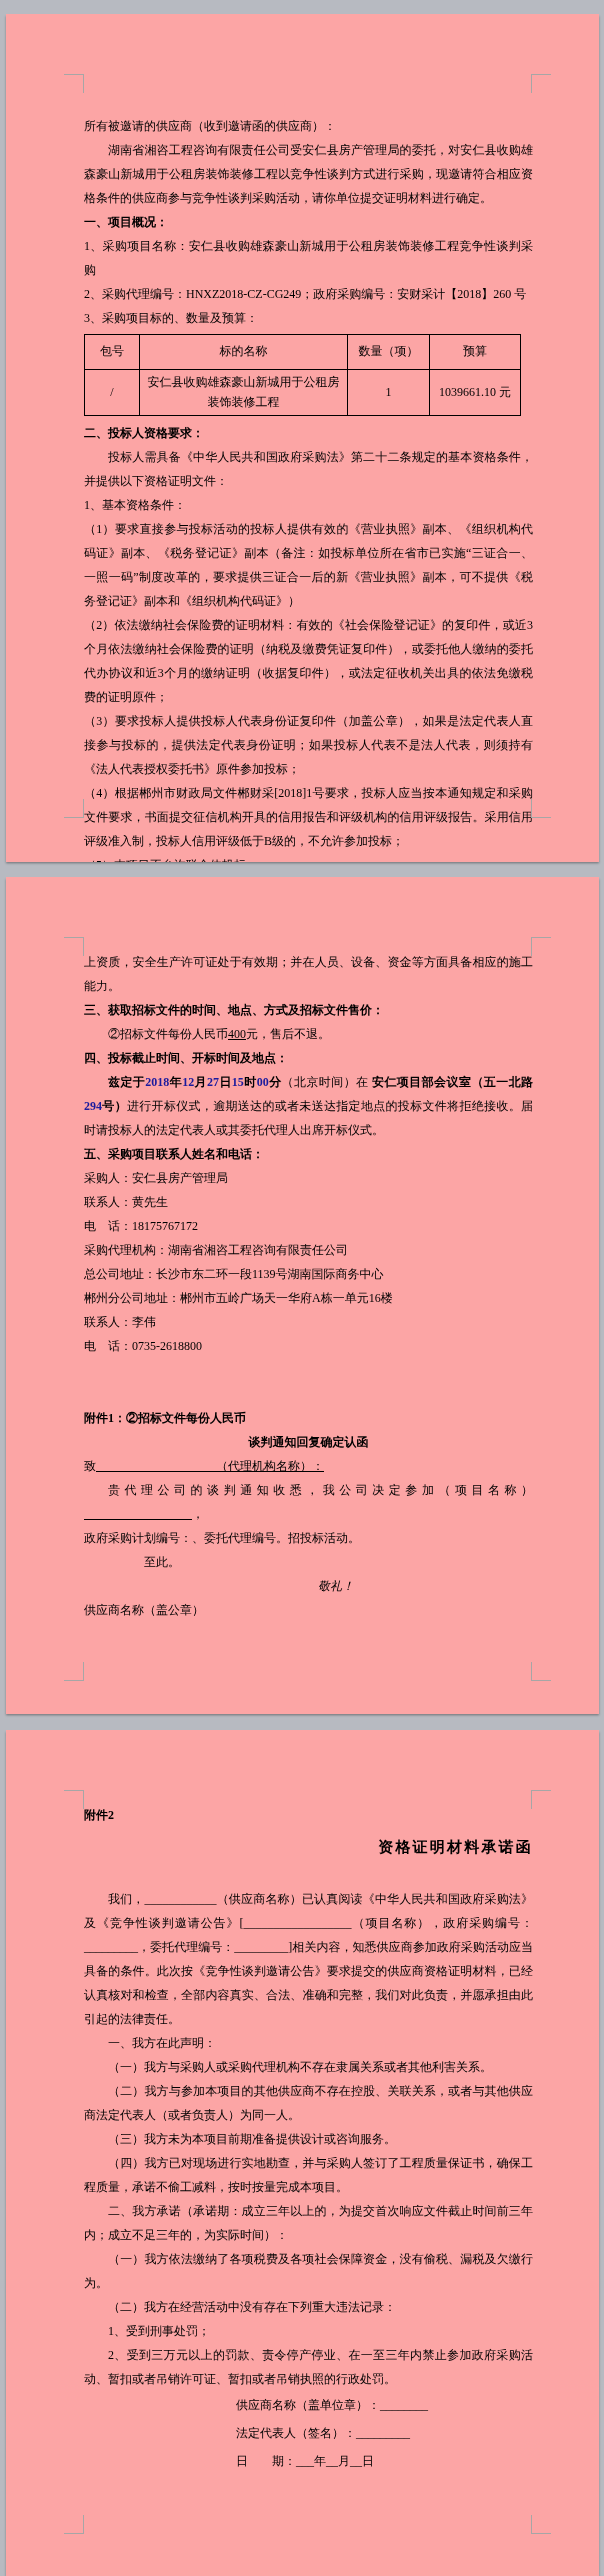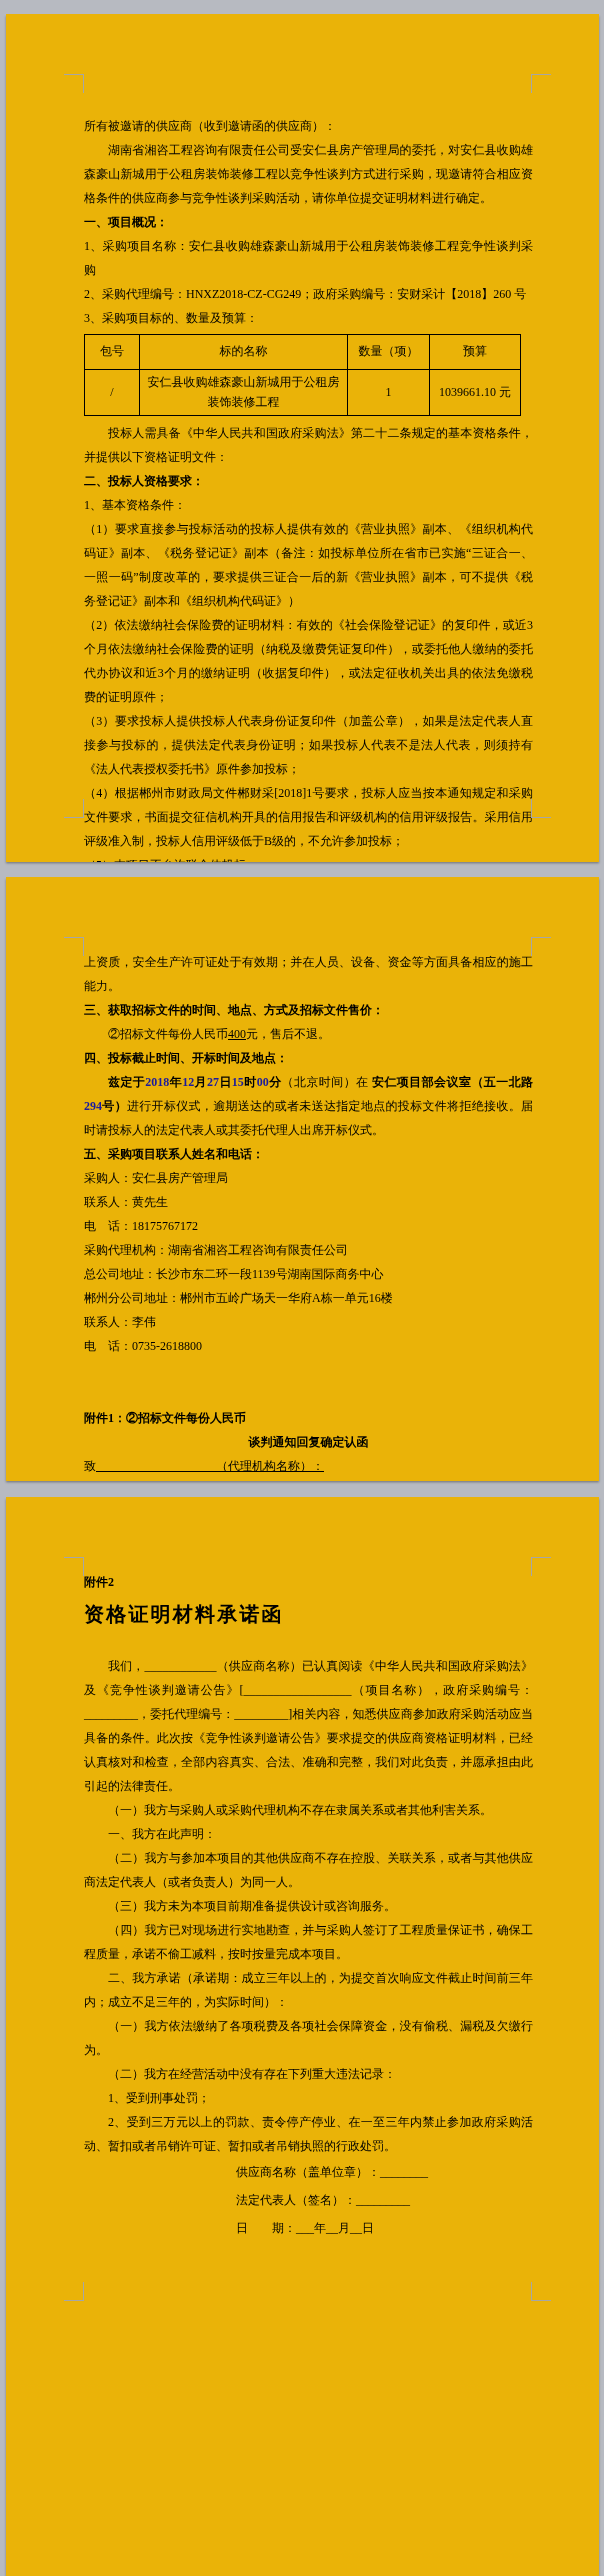--- a/index.html
+++ b/index.html
@@ -6,26 +6,26 @@
   body{
     width:605px;
     background:#b7bac1;
     font-family:"Liberation Serif","DejaVu Serif",serif;
   }
   .canvas{width:605px;padding-top:13.5px;padding-bottom:9px;}
   .page{
     position:relative;
     width:593px;
     margin:0 auto 15.7px auto;
-    background:#eab308;
+    background:#fca5a5;
     box-shadow:0 1.5px 2.2px rgba(0,0,0,0.35);
     overflow:hidden;
   }
   .page.p1{height:848px;}
-  .page.p2{height:604px;}
+  .page.p2{height:837px;}
   .page.p3{height:1079px;}
   
   .mark{position:absolute;width:19.4px;height:18px;}
   .mark.tl{left:58px;top:60px;border-top:0.7px solid #a6a6a6;border-right:0.7px solid #a6a6a6;}
   .mark.tr{left:525px;top:60px;border-top:0.7px solid #a6a6a6;border-left:0.7px solid #a6a6a6;}
   .mark.bl{left:58px;top:785px;border-bottom:0.7px solid #a6a6a6;border-right:0.7px solid #a6a6a6;}
   .mark.br{left:525px;top:785px;border-bottom:0.7px solid #a6a6a6;border-left:0.7px solid #a6a6a6;}
   .content{
     margin:0 66px 0 78px;
     padding-top:73px;
@@ -58,24 +58,24 @@
     padding:3px 4.5px;
     margin-left:45px;
   }
   tr.hdr td{height:28px;}
   tr.data td{height:39px;}
   .col0{width:45px;}.col1{width:198px;}.col2{width:72px;}.col3{width:81px;}
   .zhici{text-indent:5em;}
   .jingli{margin-left:234px;font-style:italic;}
   .supplier{}
   .att-title-big{
-    font-size:20px;
+    font-size:15px;
     font-weight:bold;
     letter-spacing:2.2px;
-    text-align:left;
+    text-align:right;
     line-height:33px;
     margin:4.5px 0 0 0;
   }
   .sign{margin-left:152px;line-height:28px;text-align:left;}
 </style>
 </head>
 <body>
 
 <div class="canvas">
 
@@ -103,22 +103,22 @@
           </tr>
           <tr class="data">
             <td class="col0">/</td>
             <td class="col1">安仁县收购雄森豪山新城用于公租房装饰装修工程</td>
             <td class="col2">1</td>
             <td class="col3">1039661.10 元</td>
           </tr>
         </tbody>
       </table>
 
+      <p class="para bold">二、投标人资格要求：</p>
       <p class="para indent">投标人需具备《中华人民共和国政府采购法》第二十二条规定的基本资格条件，并提供以下资格证明文件：</p>
-      <p class="para bold">二、投标人资格要求：</p>
       <p class="para">1、基本资格条件：</p>
       <p class="para">（1）要求直接参与投标活动的投标人提供有效的《营业执照》副本、《组织机构代码证》副本、《税务登记证》副本（备注：如投标单位所在省市已实施“三证合一、一照一码”制度改革的，要求提供三证合一后的新《营业执照》副本，可不提供《税务登记证》副本和《组织机构代码证》）</p>
       <p class="para">（2）依法缴纳社会保险费的证明材料：有效的《社会保险登记证》的复印件，或近3个月依法缴纳社会保险费的证明（纳税及缴费凭证复印件），或委托他人缴纳的委托代办协议和近3个月的缴纳证明（收据复印件），或法定征收机关出具的依法免缴税费的证明原件；</p>
       <p class="para">（3）要求投标人提供投标人代表身份证复印件（加盖公章），如果是法定代表人直接参与投标的，提供法定代表身份证明；如果投标人代表不是法人代表，则须持有《法人代表授权委托书》原件参加投标；</p>
       <p class="para">（4）根据郴州市财政局文件郴财采[2018]1号要求，投标人应当按本通知规定和采购文件要求，书面提交征信机构开具的信用报告和评级机构的信用评级报告。采用信用评级准入制，投标人信用评级低于B级的，不允许参加投标；</p>
       <p class="para">（5）本项目不允许联合体投标；</p>
       <p class="para">2、特定资格条件：</p>
 
     </div>
   </div>
@@ -159,22 +159,22 @@
   <div class="page p3">
     <div class="mark tl"></div>
     <div class="mark tr"></div>
     <div class="mark bl"></div>
     <div class="mark br"></div>
     <div class="content">
       <p class="para bold">附件2</p>
       <p class="att-title-big">资格证明材料承诺函</p>
       <div class="gap30"></div>
       <p class="para indent">我们，____________（供应商名称）已认真阅读《中华人民共和国政府采购法》及《竞争性谈判邀请公告》[__________________（项目名称），政府采购编号：_________，委托代理编号：_________]相关内容，知悉供应商参加政府采购活动应当具备的条件。此次按《竞争性谈判邀请公告》要求提交的供应商资格证明材料，已经认真核对和检查，全部内容真实、合法、准确和完整，我们对此负责，并愿承担由此引起的法律责任。</p>
+      <p class="para indent">一、我方在此声明：</p>
       <p class="para indent">（一）我方与采购人或采购代理机构不存在隶属关系或者其他利害关系。</p>
-      <p class="para indent">一、我方在此声明：</p>
       <p class="para indent">（二）我方与参加本项目的其他供应商不存在控股、关联关系，或者与其他供应商法定代表人（或者负责人）为同一人。</p>
       <p class="para indent">（三）我方未为本项目前期准备提供设计或咨询服务。</p>
       <p class="para indent">（四）我方已对现场进行实地勘查，并与采购人签订了工程质量保证书，确保工程质量，承诺不偷工减料，按时按量完成本项目。</p>
       <p class="para indent">二、我方承诺（承诺期：成立三年以上的，为提交首次响应文件截止时间前三年内；成立不足三年的，为实际时间）：</p>
       <p class="para indent">（一）我方依法缴纳了各项税费及各项社会保障资金，没有偷税、漏税及欠缴行为。</p>
       <p class="para indent">（二）我方在经营活动中没有存在下列重大违法记录：</p>
       <p class="para indent">1、受到刑事处罚；</p>
       <p class="para indent">2、受到三万元以上的罚款、责令停产停业、在一至三年内禁止参加政府采购活动、暂扣或者吊销许可证、暂扣或者吊销执照的行政处罚。</p>
       <p class="para sign">供应商名称（盖单位章）：________</p>
       <p class="para sign">法定代表人（签名）：_________</p>

